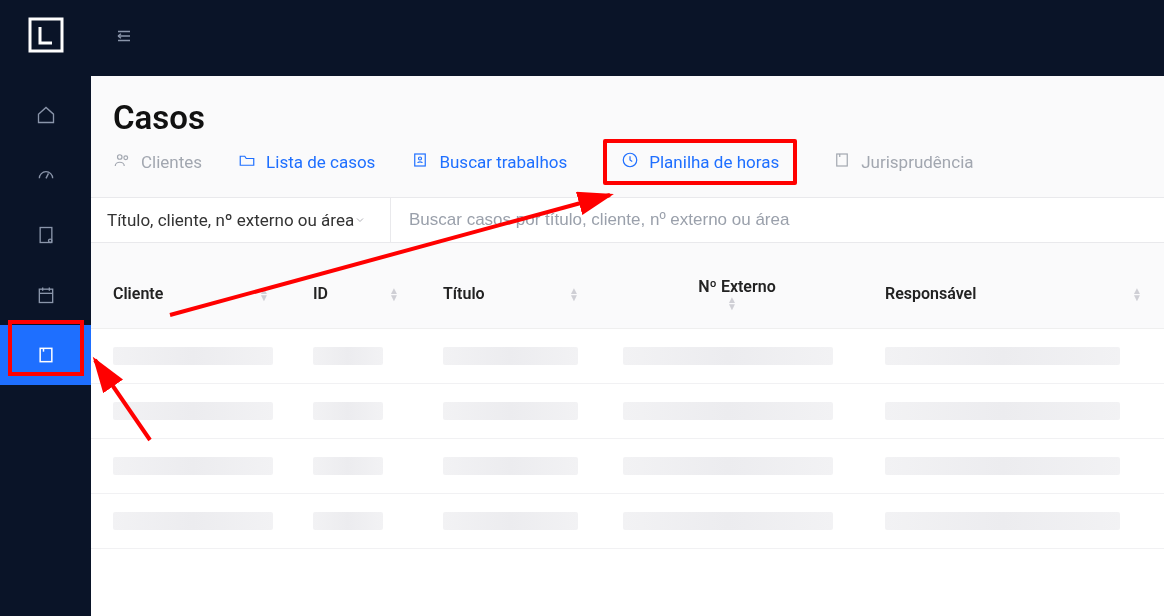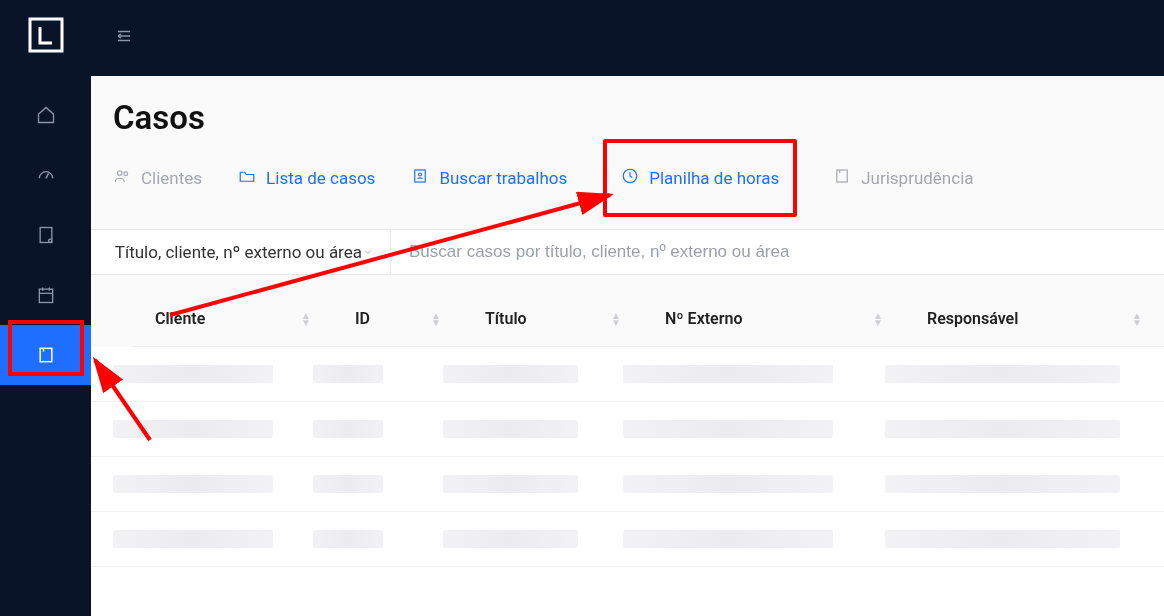--- a/index.html
+++ b/index.html
@@ -17,38 +17,38 @@
   .toggle-nav svg { width:18px; height:18px; }
 
   .main { position:absolute; left:91px; top:76px; right:0; bottom:0; background:#fff; }
   .header-area { padding: 22px 0 0 22px; background:#fafafb; }
   .page-title { font-size: 33px; font-weight: 600; color:#111; margin-bottom: 2px; }
   .tabs { display:flex; gap: 36px; align-items:center; padding-bottom: 12px; }
   .tab { display:flex; align-items:center; gap:10px; font-size:17px; cursor:pointer; }
   .tab.inactive { color:#a2a7b0; }
   .tab.active { color:#1e6fff; }
   .tab svg { width:18px; height:18px; }
-  .tab-highlight { border:4px solid #ff0000; padding:24px 14px; border-radius:2px; }
+  .tab-highlight { border:4px solid #ff0000; padding:8px 14px; border-radius:2px; }
   .tab-normal { padding:8px 0; }
 
   .filterbar { display:flex; border-top:1px solid #e9e9ec; border-bottom:1px solid #e9e9ec; background:#fff; }
-  .filter-select { width:300px; border-right:1px solid #e9e9ec; padding:12px 16px; font-size:17px; color:#333; display:flex; align-items:center; justify-content:flex-end; cursor:pointer; }
+  .filter-select { width:300px; border-right:1px solid #e9e9ec; padding:12px 16px; font-size:17px; color:#333; display:flex; align-items:center; justify-content:flex-start; cursor:pointer; }
   .filter-select .chev { color:#b0b0b6; }
   .filter-search { flex:1; padding:12px 18px; }
   .filter-search input { border:none; outline:none; width:100%; font-size:17px; color:#333; }
   .filter-search input::placeholder { color:#9aa0ab; }
 
   .table-wrap { background:#fafafb; padding:16px 0 0 0; }
-  .thead { display:flex; background:#fafafb; border-bottom:1px solid #efefef;margin-left:42px; }
+  .thead { display:flex; background:#fafafb; border-bottom:1px solid #efefef; }
   .th { padding:18px 12px 18px 22px; font-size:16px; font-weight:600; color:#222; display:flex; align-items:center; justify-content:space-between; }
   .th .sort { color:#cfcfd5; display:flex; flex-direction:column; font-size:10px; line-height:7px; margin-right:10px; }
   .col-cliente { width:200px; }
   .col-id { width:130px;gap:21px; }
   .col-titulo { width:180px; }
-  .col-externo { width:262px; }
+  .col-externo { width:262px;flex-direction:column; }
   .col-resp { flex:1; }
   .tbody .row { display:flex; border-bottom:1px solid #f1f1f3; padding:18px 0; background:#fff; }
   .tbody .row:nth-child(even){ background:#fff; }
   .cell { padding-left:22px; }
   .skeleton { height:18px; background:linear-gradient(90deg,#f2f2f4,#ececef,#f2f2f4); border-radius:2px; }
 
   .annot-arrow { position:absolute; pointer-events:none; z-index:60; }
 </style>
 </head>
 <body>

